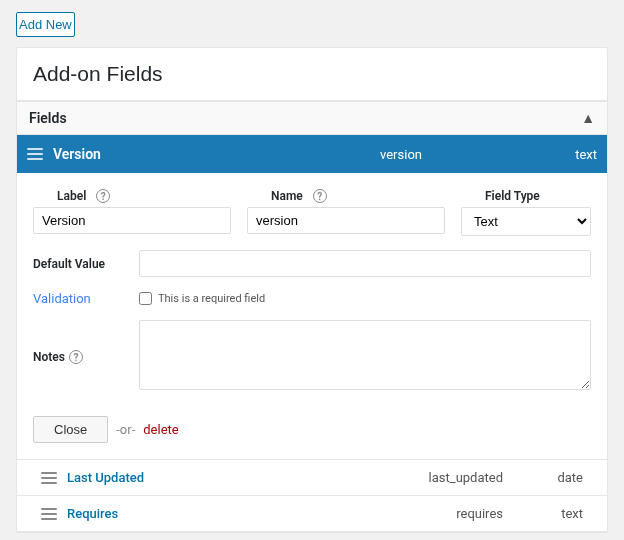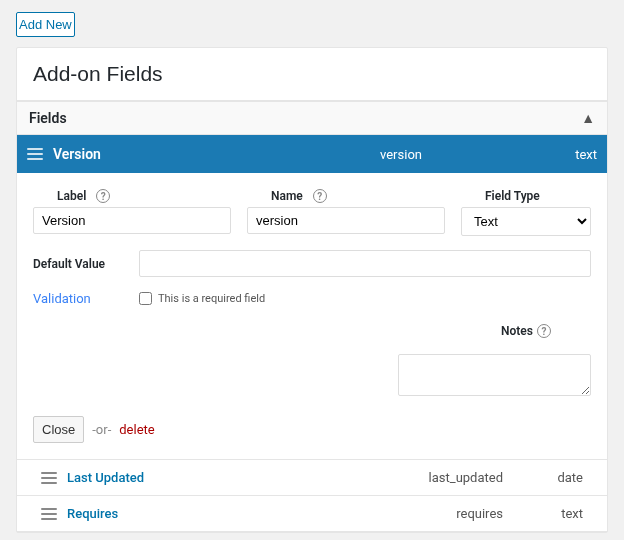--- a/index.html
+++ b/index.html
@@ -224,24 +224,23 @@
       cursor: pointer;
     }
     .validation-text {
       font-size: 11px;
       color: #555;
     }
 
     
     .notes-row {
       display: flex;
-      align-items: flex-end;
+      align-items: center;
       gap: 16px;
-      margin-bottom: 14px;
-      flex-direction: column;
+      margin-bottom: 20px;
     }
     .notes-label {
       font-size: 12px;
       font-weight: 600;
       color: #23282d;
       min-width: 90px;
       padding-top: 4px;
       display: flex;
       align-items: center;
       gap: 4px;
@@ -260,21 +259,21 @@
     
     .action-row {
       display: flex;
       align-items: center;
       gap: 8px;
       padding-top: 6px;
     }
     .close-btn {
       background: #f7f7f7;
       border: 1px solid #ccc;
-      padding: 5px 8px;
+      padding: 5px 20px;
       font-size: 13px;
       border-radius: 2px;
       cursor: pointer;
       color: #333;
     }
     .or-text { color: #888; font-size: 13px; }
     .delete-link {
       color: #a00;
       font-size: 13px;
       text-decoration: none;

